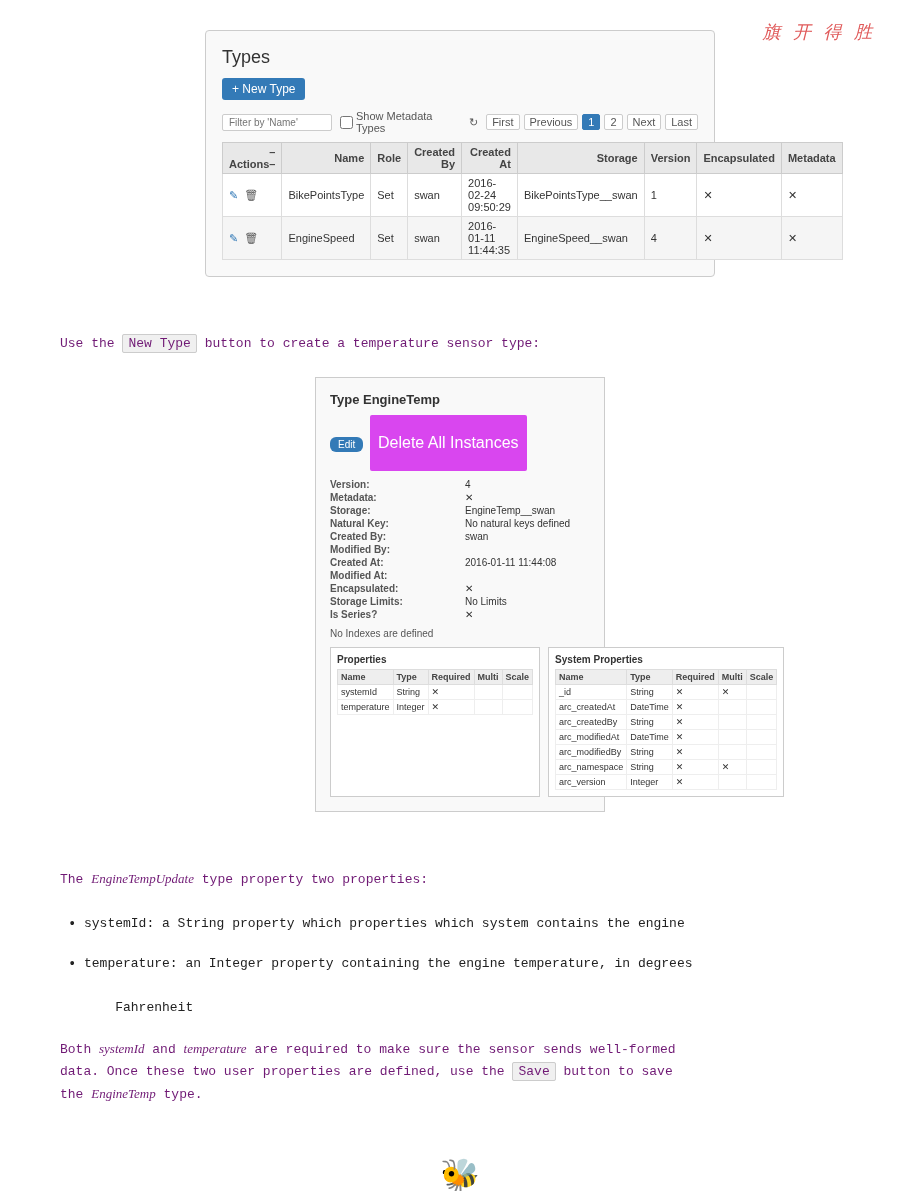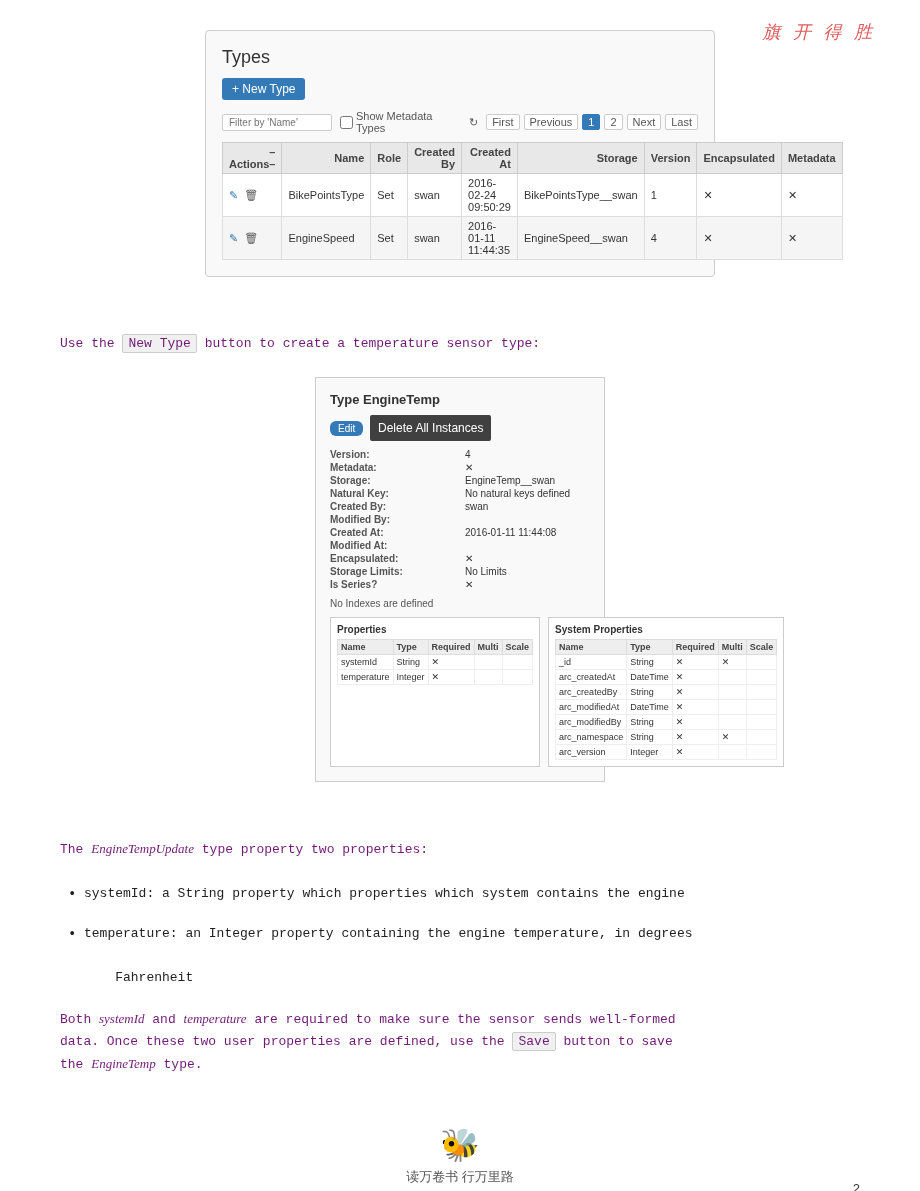--- a/index.html
+++ b/index.html
@@ -179,26 +179,26 @@
       background: #337ab7;
       color: #fff;
       border: none;
       padding: 2px 8px;
       border-radius: 6px;
       font-size: 10px;
       cursor: pointer;
       margin-right: 4px;
     }
     .btn-delete {
-      background: #404040;
+      background: #d946ef;
       color: #fff;
       border: none;
-      padding: 6px 8px;
+      padding: 19px 8px;
       border-radius: 2px;
-      font-size: 12px;
+      font-size: 16px;
       cursor: pointer;
     }
     .meta-grid {
       display: grid;
       grid-template-columns: 1fr 1fr;
       gap: 2px 10px;
       margin: 8px 0;
       font-size: 10px;
     }
     .meta-label {

